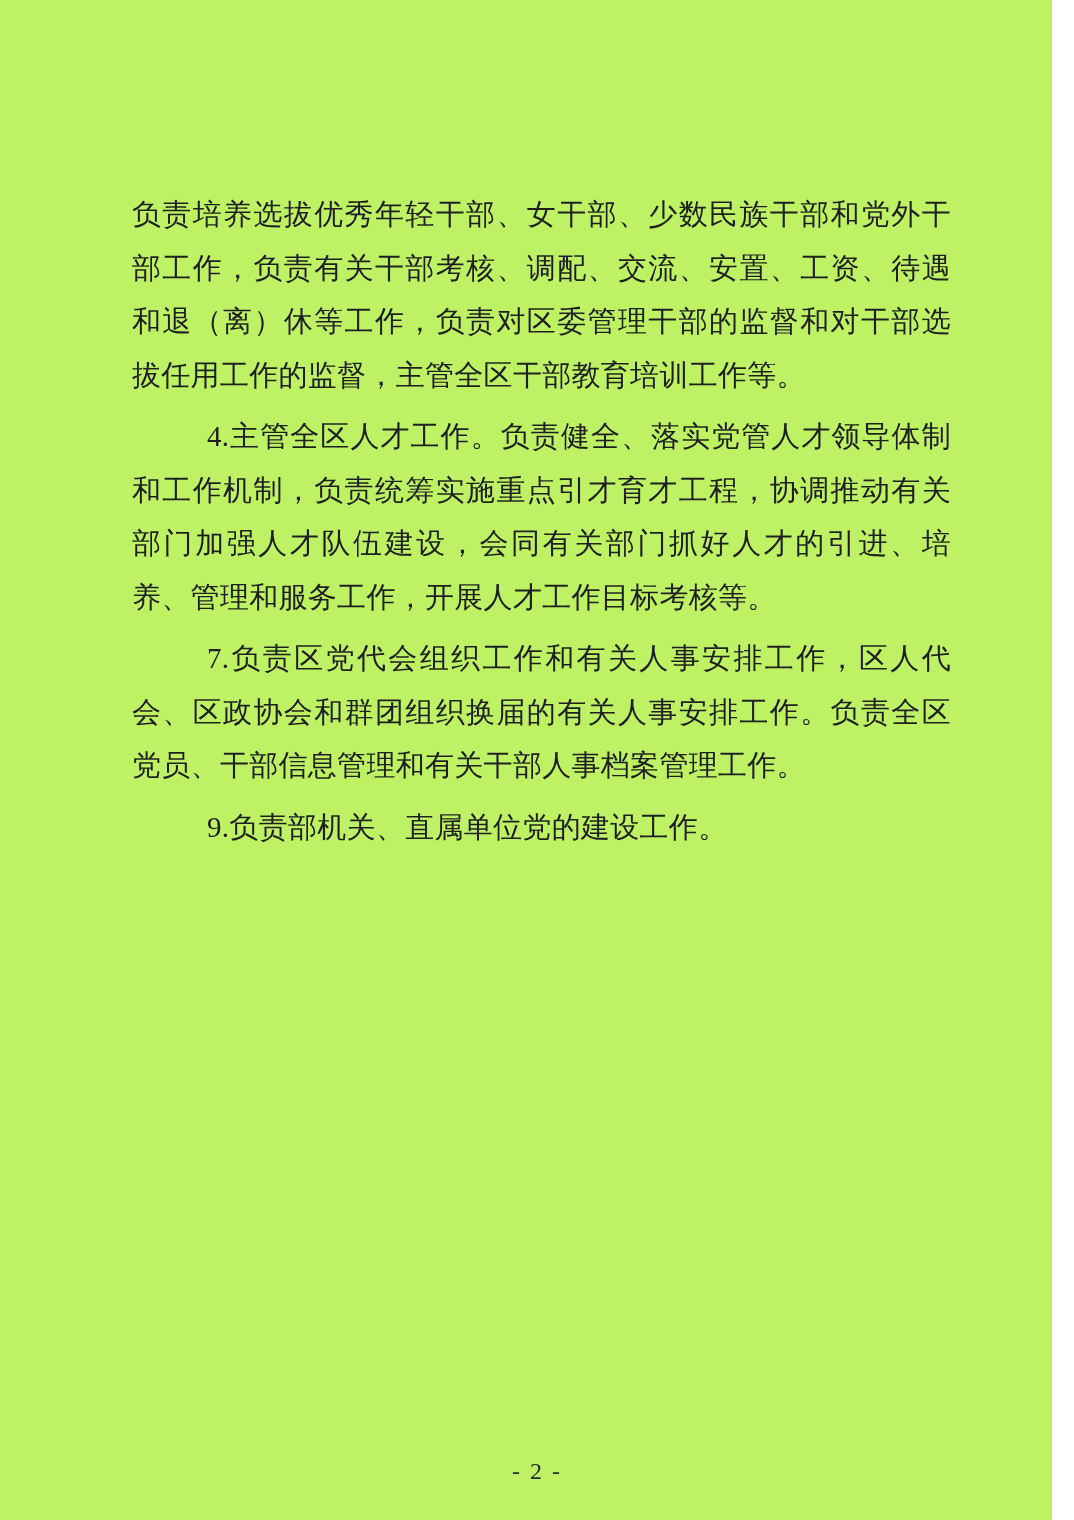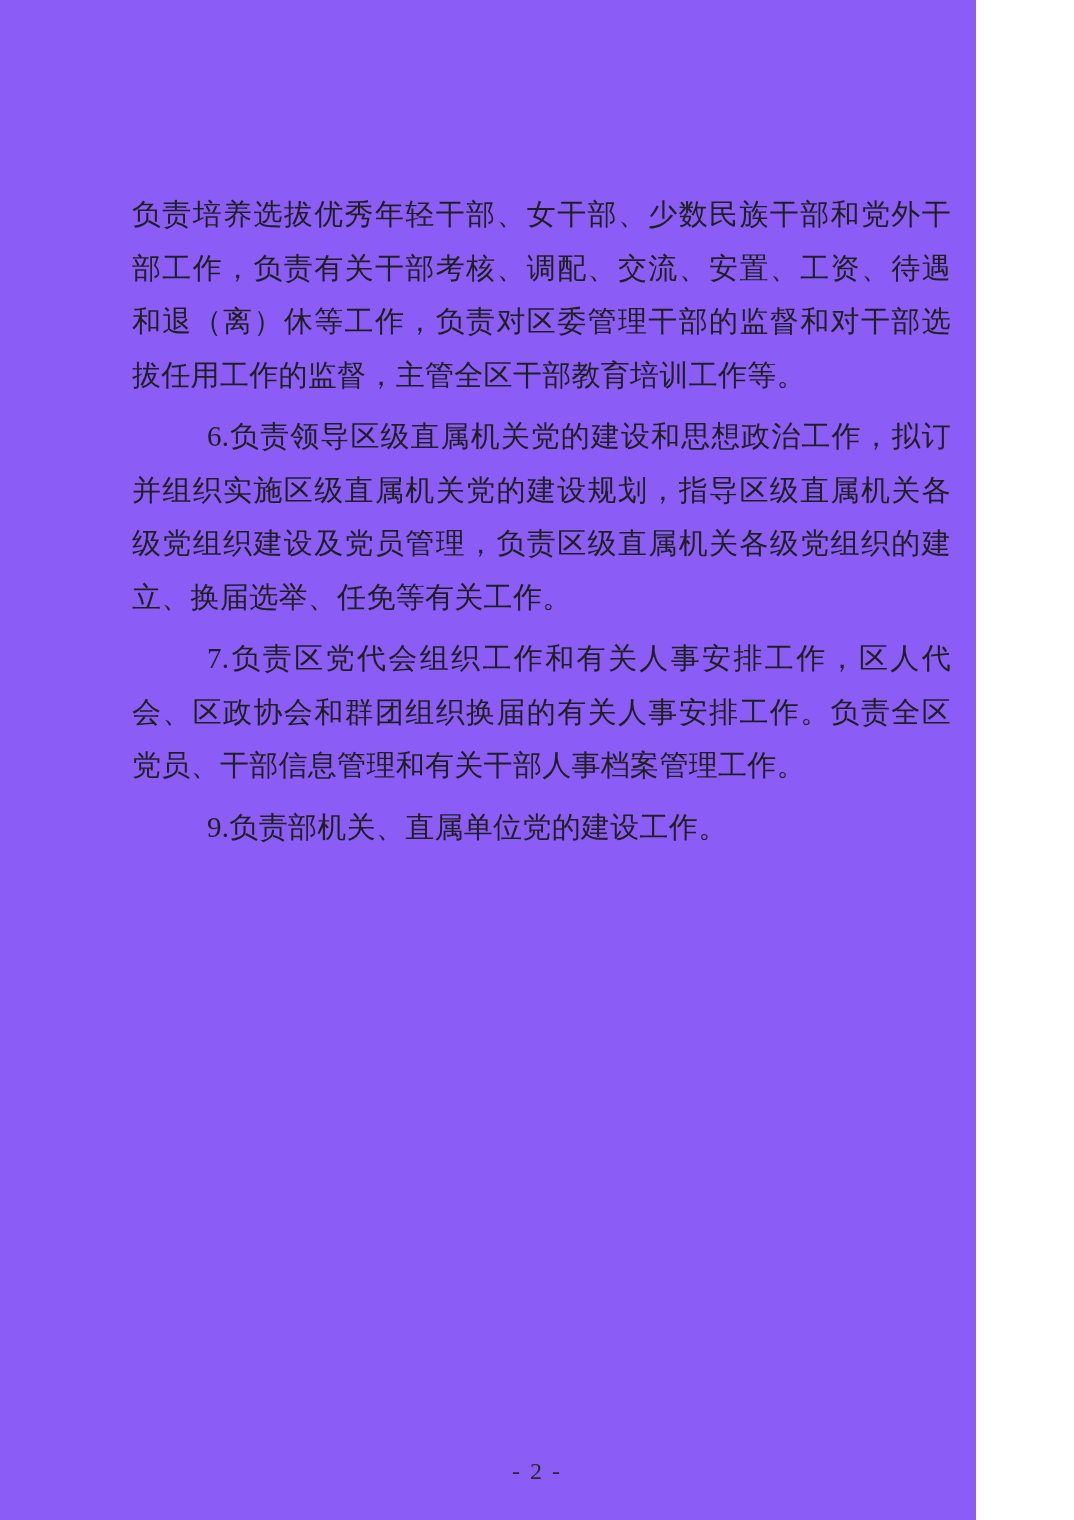--- a/index.html
+++ b/index.html
@@ -5,23 +5,23 @@
   html, body {
     margin: 0;
     padding: 0;
     width: 1074px;
     height: 1520px;
     background: #ffffff;
     overflow: hidden;
   }
   .sheet {
     position: relative;
-    width: 976px;
+    width: 1052px;
     height: 1520px;
-    background: #8b5cf6;
+    background: #bef264;
     font-family: "Liberation Serif", "DejaVu Serif", serif;
   }
   .body-text {
     position: absolute;
     top: 188px;
     left: 132px;
     width: 819px;
     color: #1f1f1f;
   }
   .body-text p {
@@ -49,20 +49,20 @@
     letter-spacing: 2px;
     font-family: "Liberation Serif", "DejaVu Serif", serif;
   }
 </style>
 </head>
 <body>
 
 <div class="sheet">
   <div class="body-text" id="paragraph-container">
       <p class="">负责培养选拔优秀年轻干部、女干部、少数民族干部和党外干部工作，负责有关干部考核、调配、交流、安置、工资、待遇和退（离）休等工作，负责对区委管理干部的监督和对干部选拔任用工作的监督，主管全区干部教育培训工作等。</p>
-      <p class="indent">6.负责领导区级直属机关党的建设和思想政治工作，拟订并组织实施区级直属机关党的建设规划，指导区级直属机关各级党组织建设及党员管理，负责区级直属机关各级党组织的建立、换届选举、任免等有关工作。</p>
+      <p class="indent">4.主管全区人才工作。负责健全、落实党管人才领导体制和工作机制，负责统筹实施重点引才育才工程，协调推动有关部门加强人才队伍建设，会同有关部门抓好人才的引进、培养、管理和服务工作，开展人才工作目标考核等。</p>
       <p class="indent">7.负责区党代会组织工作和有关人事安排工作，区人代会、区政协会和群团组织换届的有关人事安排工作。负责全区党员、干部信息管理和有关干部人事档案管理工作。</p>
       <p class="indent">9.负责部机关、直属单位党的建设工作。</p>
     </div>
   <div class="footer">
     <span class="page-number">- 2 -</span>
   </div>
 </div>
 
 </body></html>

